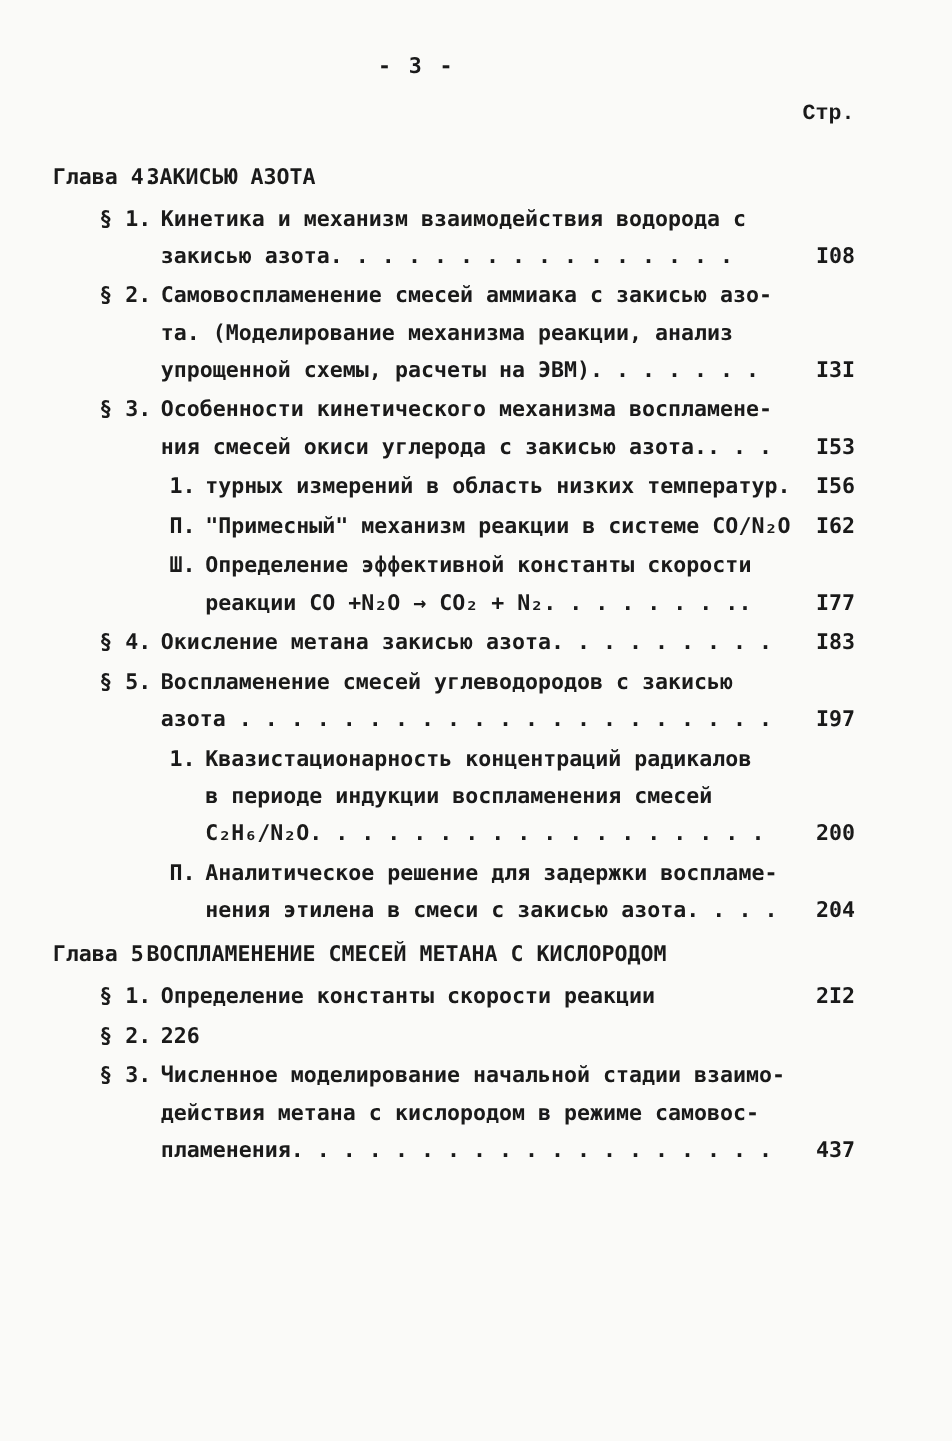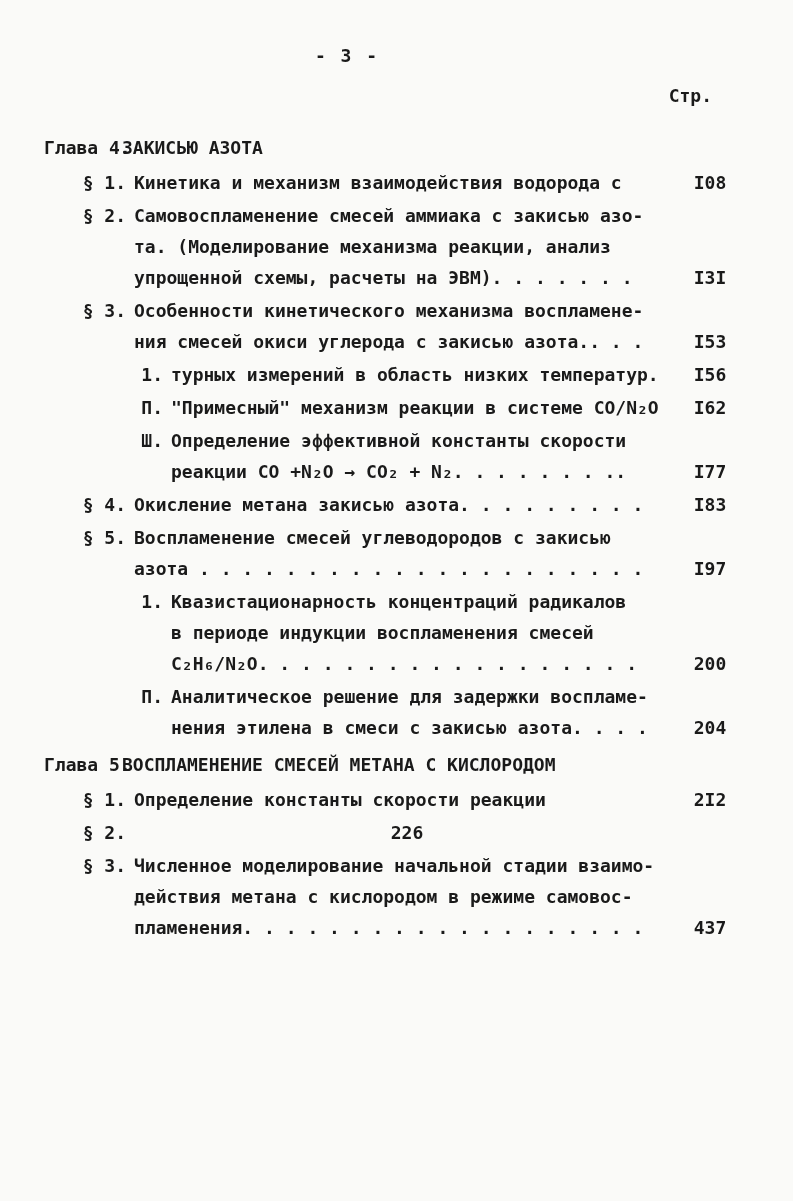--- a/index.html
+++ b/index.html
@@ -27,20 +27,21 @@
     width: 694px;
     text-align: center;
     letter-spacing: 2px;
     white-space: pre;
   }
   .column-header {
     position: absolute;
     top: 80px;
     right: 81px;
     white-space: pre;
+    font-family: Liberation Mono, monospace;
   }
   .toc {
     position: absolute;
     top: 126px;
     left: 0;
     right: 53px;
   }
   .entry {
     display: grid;
     margin-bottom: 2px;
@@ -64,21 +65,21 @@
   .entry.para .label,
   .entry.sub .label {
     text-align: right;
     padding-right: 8px;
   }
   .entry .body .line {
     white-space: pre;
   }
   .entry .pagenum {
     align-self: end;
-    text-align: center;
+    text-align: left;
     white-space: pre;
   }
 </style>
 </head>
 <body>
 
 <div class="page">
   <div class="page-number">- 3 -</div>
   <div class="column-header">Стр.</div>
   <div class="toc">
@@ -86,20 +87,21 @@
         <div class="label">Глава 4.</div>
         <div class="body">
           <div class="line">ЗАКИСЬЮ АЗОТА</div>
         </div>
         <div class="pagenum"></div>
       </div>
       <div class="entry para">
         <div class="label">§ 1.</div>
         <div class="body">
           <div class="line">Кинетика и механизм взаимодействия водорода с</div>
+          <div class="line">закисью азота. . . . . . . . . . . . . . . .</div>
         </div>
         <div class="pagenum">I08</div>
       </div>
       <div class="entry para">
         <div class="label">§ 2.</div>
         <div class="body">
           <div class="line">Самовоспламенение смесей аммиака с закисью азо-</div>
           <div class="line">та. (Моделирование механизма реакции, анализ</div>
           <div class="line">упрощенной схемы, расчеты на ЭВМ). . . . . . .</div>
         </div>

